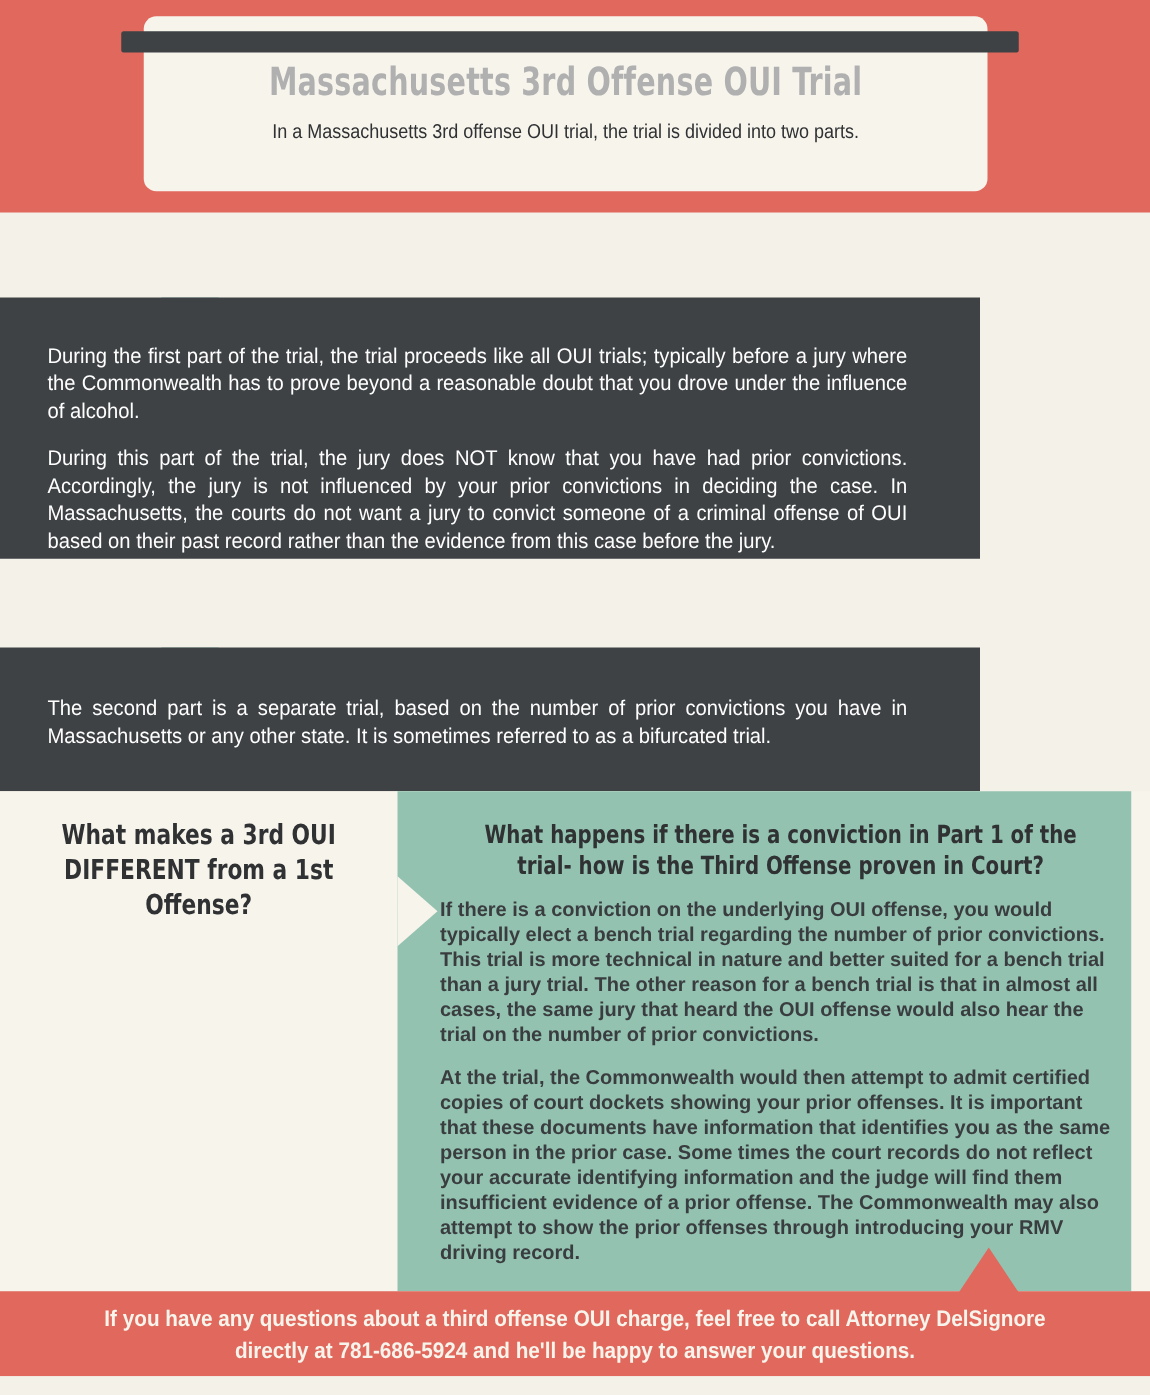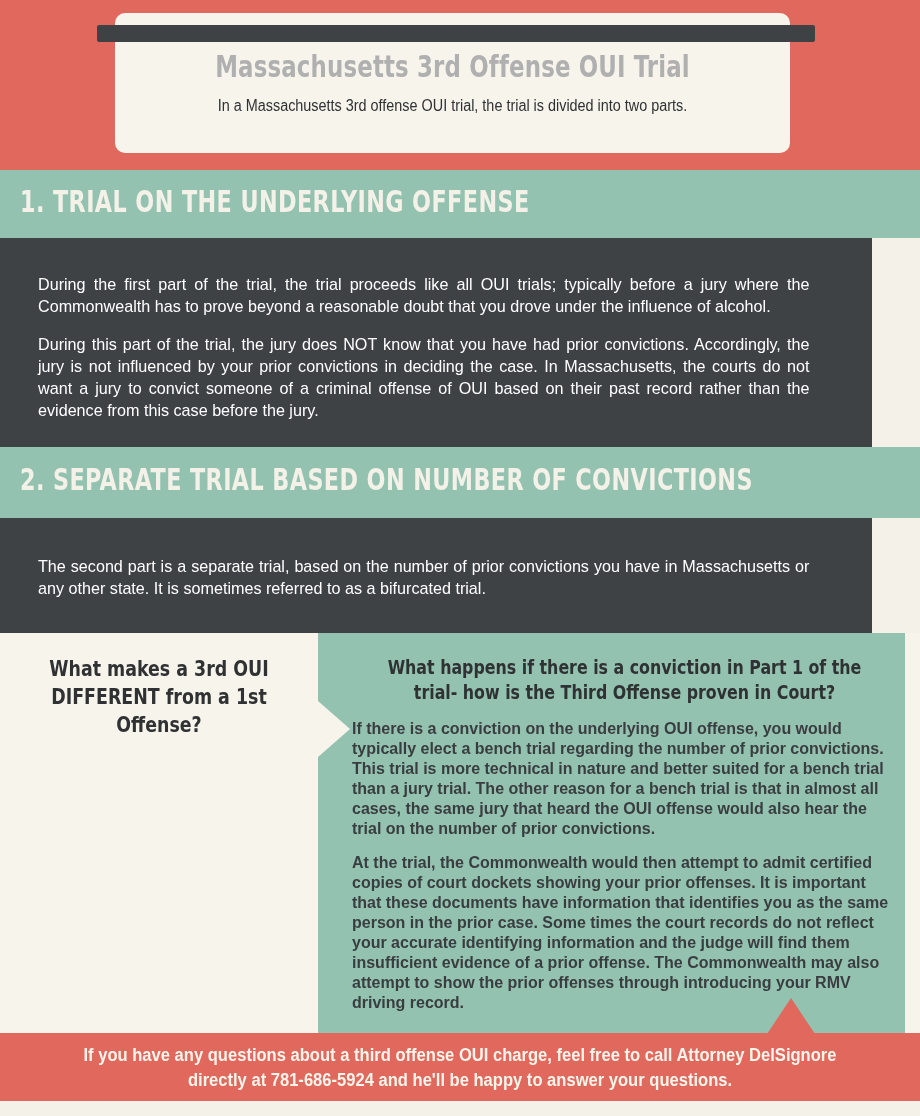--- a/index.html
+++ b/index.html
@@ -93,21 +93,21 @@
     width: 0; height: 0;
     border-left: 23px solid transparent;
     border-right: 23px solid transparent;
     border-top: 25px solid #93c2b0;
   }
 
   
   .dark-block {
     position: absolute;
     left: 0;
-    width: 872px;
+    width: 784px;
     background: #3e4245;
   }
   .dark-block p {
     margin: 0 0 16px 0;
     font-family: "Liberation Sans Narrow", "Liberation Sans", sans-serif;
     font-size: 17px;
     line-height: 22px;
     color: #ffffff;
     text-align: justify;
     transform: scaleX(0.95);
@@ -230,35 +230,29 @@
 <body>
 
 <div class="infographic">
 
   <div class="header-band"></div>
   <div class="header-card"></div>
   <div class="header-bar"></div>
   <div class="header-title">Massachusetts 3rd Offense OUI Trial</div>
   <div class="header-sub">In a Massachusetts 3rd offense OUI trial, the trial is divided into two parts.</div>
 
-  <div class="sec-head" style="top:170px;height:68px;">
-    <div class="label" style="top:13px;">1. TRIAL ON THE UNDERLYING OFFENSE</div>
-  </div>
   <div class="pointer" style="left:129px;top:238px;"></div>
 
   <div class="dark-block" style="top:238px;height:209px;">
     <div class="dark-inner" style="top:36px;">
       <p>During the first part of the trial, the trial proceeds like all OUI trials; typically before a jury where the Commonwealth has to prove beyond a reasonable doubt that you drove under the influence of alcohol.</p>
       <p>During this part of the trial, the jury does NOT know that you have had prior convictions. Accordingly, the jury is not influenced by your prior convictions in deciding the case. In Massachusetts, the courts do not want a jury to convict someone of a criminal offense of OUI based on their past record rather than the evidence from this case before the jury.</p>
     </div>
   </div>
 
-  <div class="sec-head" style="top:447px;height:71px;">
-    <div class="label" style="top:14px;">2. SEPARATE TRIAL BASED ON NUMBER OF CONVICTIONS</div>
-  </div>
   <div class="pointer" style="left:129px;top:518px;"></div>
 
   <div class="dark-block" style="top:518px;height:115px;">
     <div class="dark-inner" style="top:38px;">
       <p>The second part is a separate trial, based on the number of prior convictions you have in Massachusetts or any other state. It is sometimes referred to as a bifurcated trial.</p>
     </div>
   </div>
 
   <div class="bottom">
     <div class="col-right-bg"></div>

